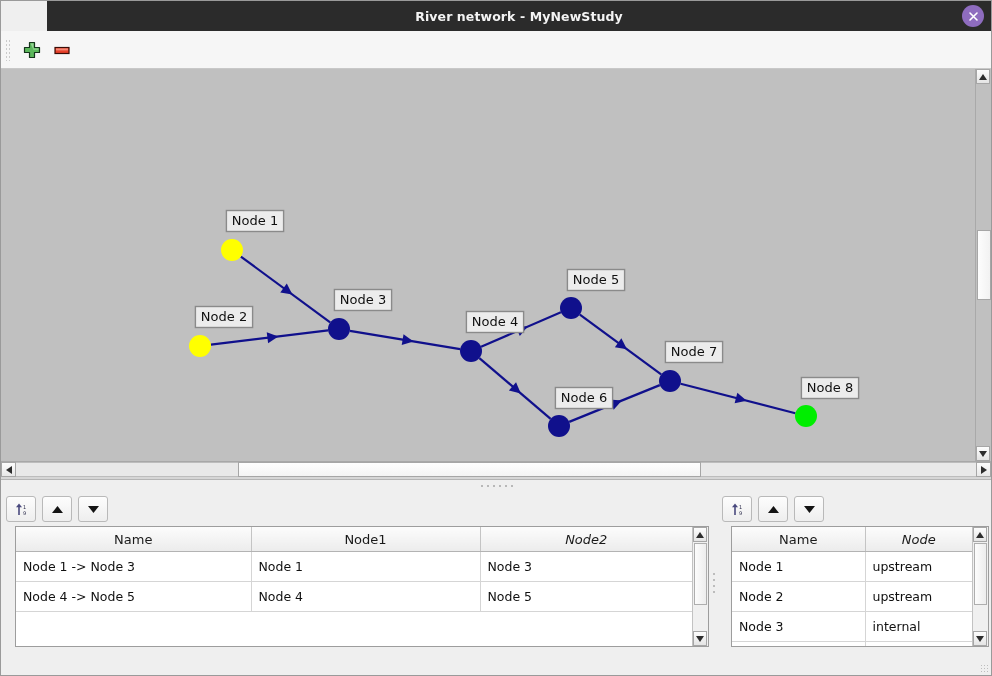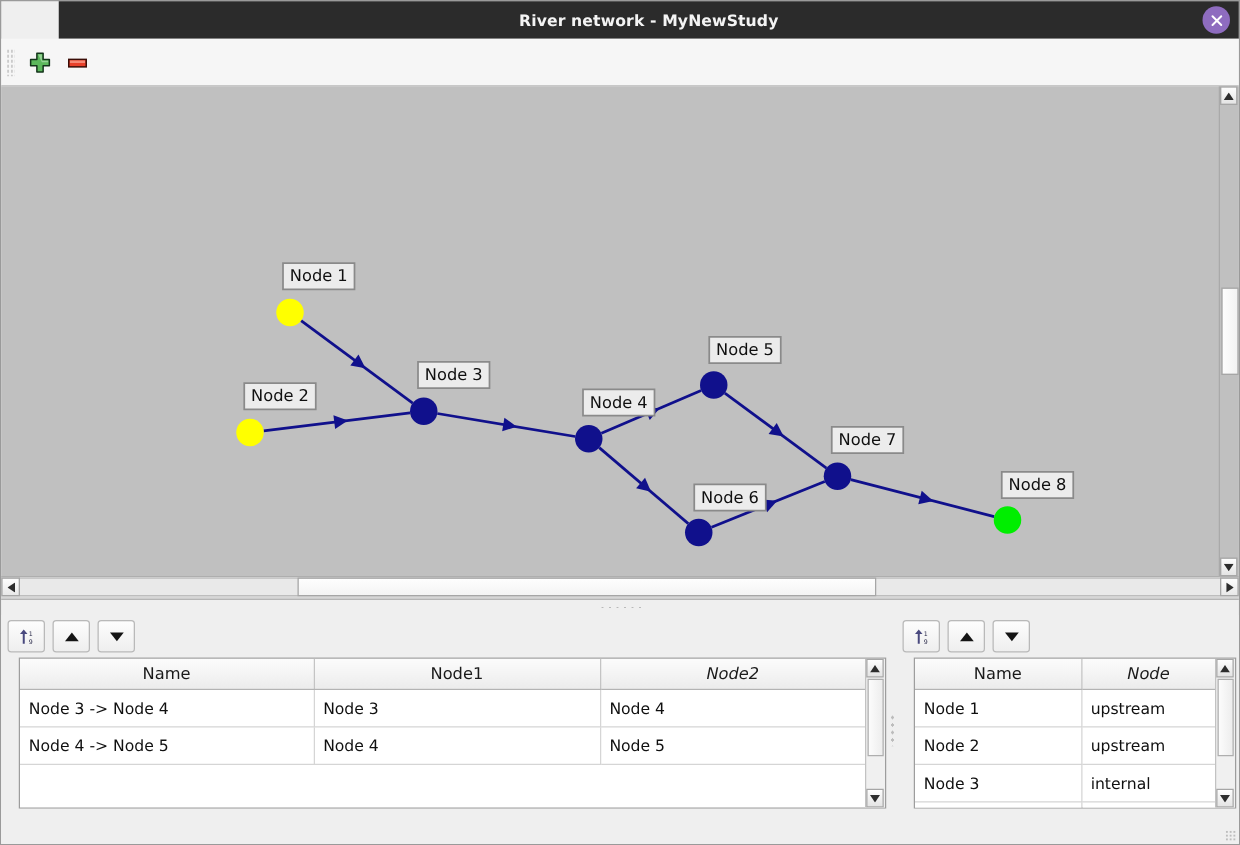--- a/index.html
+++ b/index.html
@@ -424,23 +424,23 @@
               </colgroup>
             <thead>
                 <tr id="reaches-head">
                   <th>Name</th>
                   <th>Node1</th>
                   <th>Node2</th>
                 </tr>
               </thead>
             <tbody id="reaches-body">
                 <tr>
-                  <td>Node 3 -&gt; Node 4</td>
+                  <td>Node 1 -&gt; Node 3</td>
+                  <td>Node 1</td>
                   <td>Node 3</td>
-                  <td>Node 4</td>
                 </tr>
                 <tr>
                   <td>Node 4 -&gt; Node 5</td>
                   <td>Node 4</td>
                   <td>Node 5</td>
                 </tr>
               </tbody>
           </table>
         </div>
         <div class="table-vscroll">

